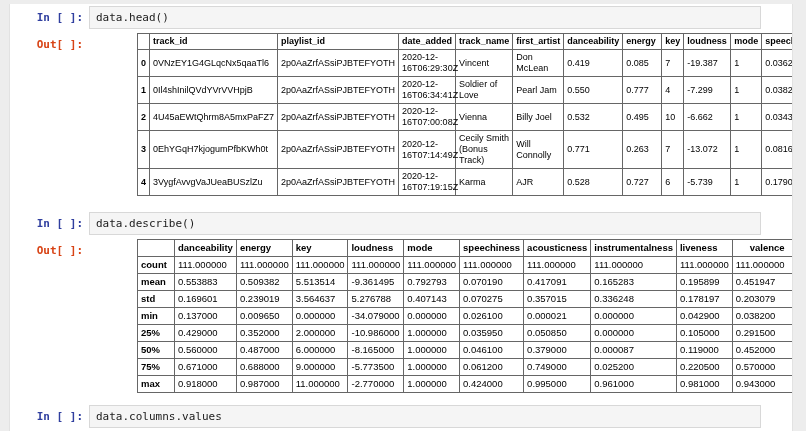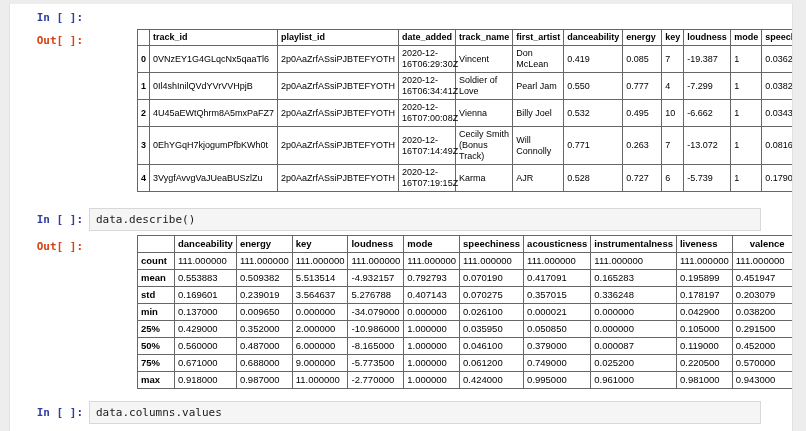--- a/index.html
+++ b/index.html
@@ -76,20 +76,21 @@
   }
 </style>
 </head>
 <body>
 
 <div class="notebook">
 
   <div class="cell">
     <div class="cell-row">
       <div class="prompt in-prompt">In [ ]:</div>
+      <div class="input-area"><span>data.head()</span></div>
     </div>
     <div class="cell-row output-row">
       <div class="prompt out-prompt">Out[ ]:</div>
       <div class="output-area">
         <table class="dataframe" id="head-table">
             <thead>
               <tr>
                 <th></th>
                 <th>track_id</th>
                 <th>playlist_id</th>
@@ -219,21 +220,21 @@
                 <td>111.000000</td>
                 <td>111.000000</td>
                 <td>111.000000</td>
                 <td>111.000000</td>
               </tr>
               <tr>
                 <th>mean</th>
                 <td>0.553883</td>
                 <td>0.509382</td>
                 <td>5.513514</td>
-                <td>-4.932157</td>
+                <td>-9.361495</td>
                 <td>0.792793</td>
                 <td>0.070190</td>
                 <td>0.417091</td>
                 <td>0.165283</td>
                 <td>0.195899</td>
                 <td>0.451947</td>
                 <td>121.988486</td>
               </tr>
               <tr>
                 <th>std</th>

